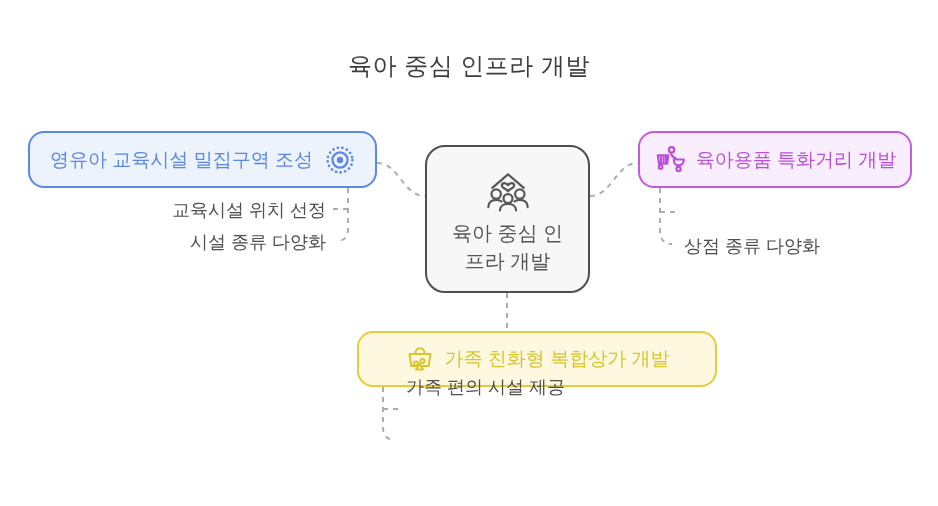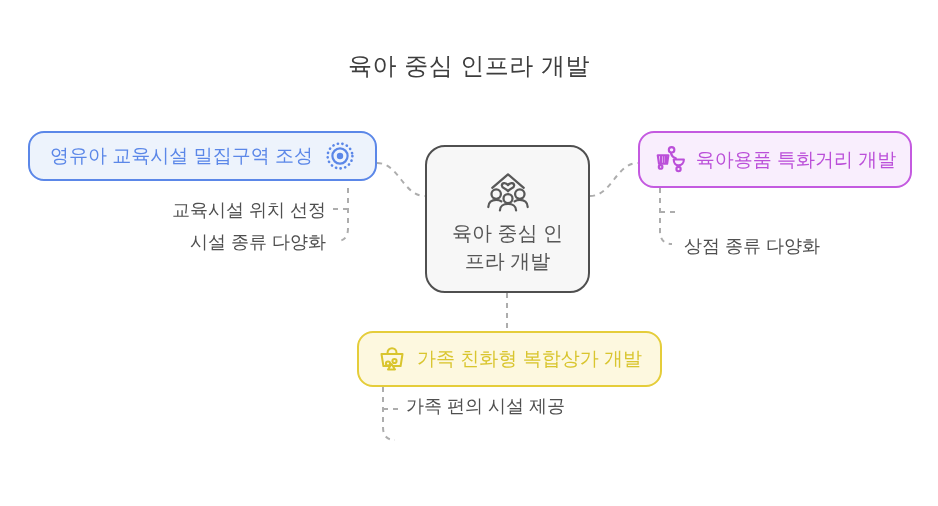--- a/index.html
+++ b/index.html
@@ -29,21 +29,21 @@
 
   .node {
     position: absolute;
     display: flex; align-items: center; justify-content: center;
     border-style: solid; border-width: 2px;
     cursor: default;
   }
   .node .label { white-space: nowrap; }
 
   .node-blue {
-    left: 28px; top: 131px; width: 349px; height: 50px;
+    left: 28px; top: 131px; width: 349px; height: 57px;
     border-color: #5b87e8; background: #edf3fc; border-radius: 16px;
     gap: 12px;
   }
   .node-blue .label { color: #5b87e8; font-size: 19px; }
 
   .node-center {
     left: 425px; top: 145px; width: 165px; height: 148px;
     border-color: #4f4f4f; background: #f7f7f7; border-radius: 20px;
     flex-direction: column; gap: 5px;
   }
@@ -54,40 +54,40 @@
   }
 
   .node-purple {
     left: 638px; top: 131px; width: 274px; height: 57px;
     border-color: #c45ae0; background: #f9eefd; border-radius: 16px;
     gap: 10px;
   }
   .node-purple .label { color: #bb4fd9; font-size: 19px; }
 
   .node-yellow {
-    left: 357px; top: 331px; width: 305px; height: 56px;
+    left: 357px; top: 331px; width: 360px; height: 56px;
     border-color: #e5cd3a; background: #fdf8df; border-radius: 16px;
     gap: 10px;
   }
   .node-yellow .label { color: #d9c52e; font-size: 19px; }
 
   .icon { display: inline-flex; align-items: center; justify-content: center; }
 
   .leaf {
     position: absolute;
     font-size: 18px; color: #4f4f4f; white-space: nowrap;
     line-height: 22px;
   }
   .leaf.align-right { text-align: right; }
 
   .leaf-edu-1  { right: 612px; top: 199px; }
   .leaf-edu-2  { right: 612px; top: 231px; }
   .leaf-shop-1 { left: 684px;  top: 203px; margin-top: 32px; }
   .leaf-shop-2 { left: 684px;  top: 235px; }
-  .leaf-mall-1 { left: 406px;  top: 395px; }
+  .leaf-mall-1 { left: 406px;  top: 376px; }
   .leaf-mall-2 { left: 406px;  top: 431px; }
 </style>
 </head>
 <body>
 
 <div class="canvas">
 
   <svg class="connectors" aria-hidden="true">
     <path d="M377 163 C399 163 403 196 425 196"></path>
     <path d="M590 196 C612 196 616 163 638 163"></path>

